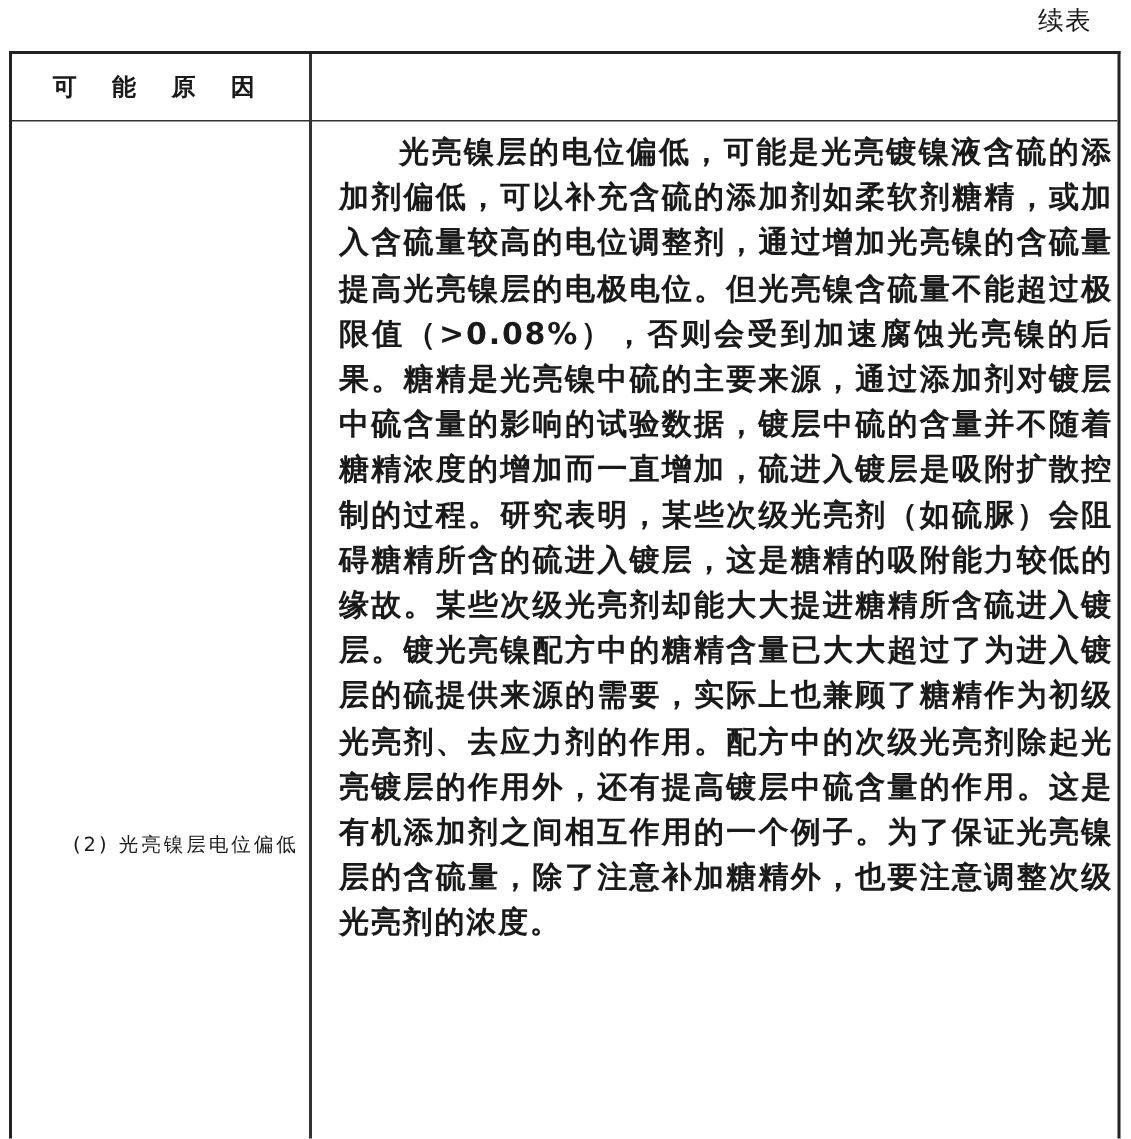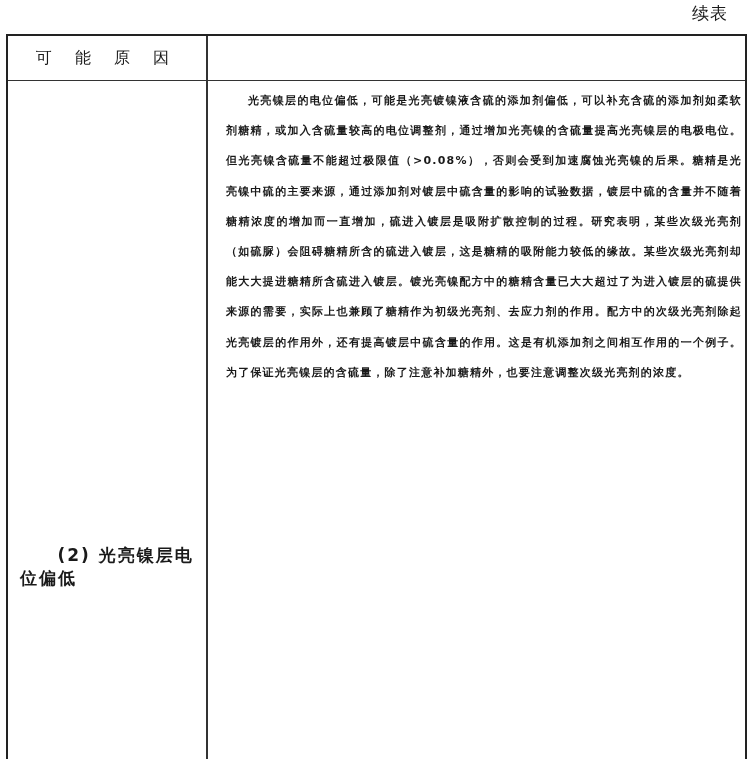--- a/index.html
+++ b/index.html
@@ -51,42 +51,42 @@
       height: 100%;
       background: #333;
     }
     .hcell {
       position: absolute;
       top: 0;
       height: 55px;
       line-height: 43px;
       text-align: center;
       font-size: 16px;
-      font-weight: normal;
+      font-weight: bold;
       letter-spacing: 9px;
     }
     .hcell.c1 { left: 0; width: 198px; }
     .hcell.c2 { left: 200px; width: 537px; }
     .cause {
       position: absolute;
       left: 12px;
       top: 508px;
       width: 180px;
-      font-size: 17px;
-      font-weight: bold;
-      line-height: 23px;
+      font-size: 13px;
+      font-weight: normal;
+      line-height: 40px;
       text-indent: 2.2em;
       letter-spacing: 2px;
     }
     .analysis {
       position: absolute;
       left: 218px;
       top: 50px;
       width: 516px;
-      font-size: 11px;
+      font-size: 20px;
       font-weight: bold;
       line-height: 30.2px;
       letter-spacing: 1.2px;
       text-align: justify;
     }
     .analysis p {
       margin: 0;
       text-indent: 2em;
     }
   </style>

